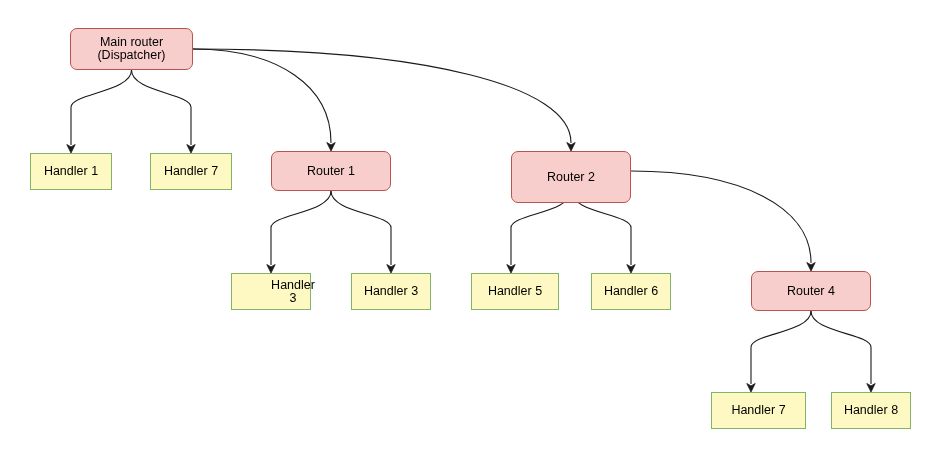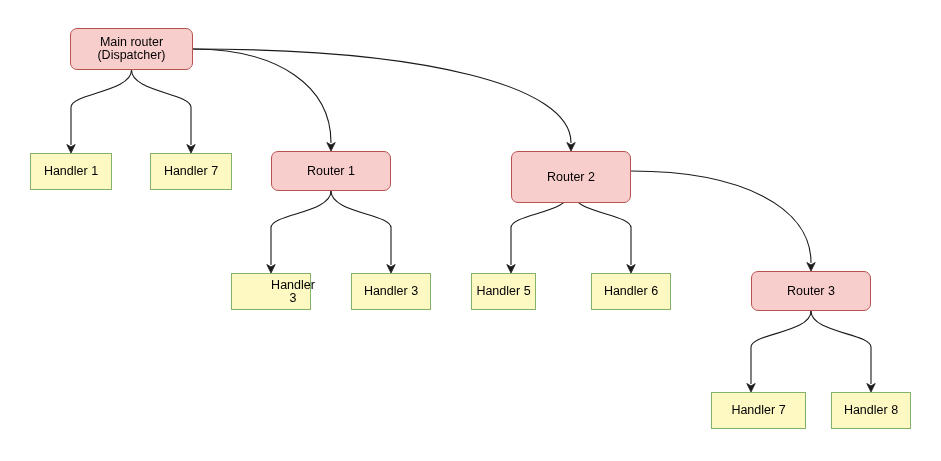--- a/index.html
+++ b/index.html
@@ -92,19 +92,19 @@
     </svg>
   <div id="node-layer">
       <div class="node node-router" style="left: 70px; top: 28px; width: 123px; height: 42px;"><span>Main router
 (Dispatcher)</span></div>
       <div class="node node-handler" style="left: 30px; top: 153px; width: 82px; height: 37px;"><span>Handler 1</span></div>
       <div class="node node-handler" style="left: 150px; top: 153px; width: 82px; height: 37px;"><span>Handler 7</span></div>
       <div class="node node-router" style="left: 271px; top: 151px; width: 120px; height: 40px;"><span>Router 1</span></div>
       <div class="node node-router" style="left: 511px; top: 151px; width: 120px; height: 52px;"><span>Router 2</span></div>
       <div class="node node-handler" style="left: 231px; top: 273px; width: 80px; height: 37px; padding-left: 44px;"><span>Handler 3</span></div>
       <div class="node node-handler" style="left: 351px; top: 273px; width: 80px; height: 37px;"><span>Handler 3</span></div>
-      <div class="node node-handler" style="left: 471px; top: 273px; width: 65px; height: 37px;"><span>Handler 5</span></div>
+      <div class="node node-handler" style="left: 471px; top: 273px; width: 88px; height: 37px;"><span>Handler 5</span></div>
       <div class="node node-handler" style="left: 591px; top: 273px; width: 80px; height: 37px;"><span>Handler 6</span></div>
-      <div class="node node-router" style="left: 751px; top: 271px; width: 120px; height: 40px;"><span>Router 3</span></div>
+      <div class="node node-router" style="left: 751px; top: 271px; width: 120px; height: 40px;"><span>Router 4</span></div>
       <div class="node node-handler" style="left: 711px; top: 392px; width: 95px; height: 37px;"><span>Handler 7</span></div>
       <div class="node node-handler" style="left: 831px; top: 392px; width: 80px; height: 37px;"><span>Handler 8</span></div>
     </div>
 </div>
 
 </body></html>

